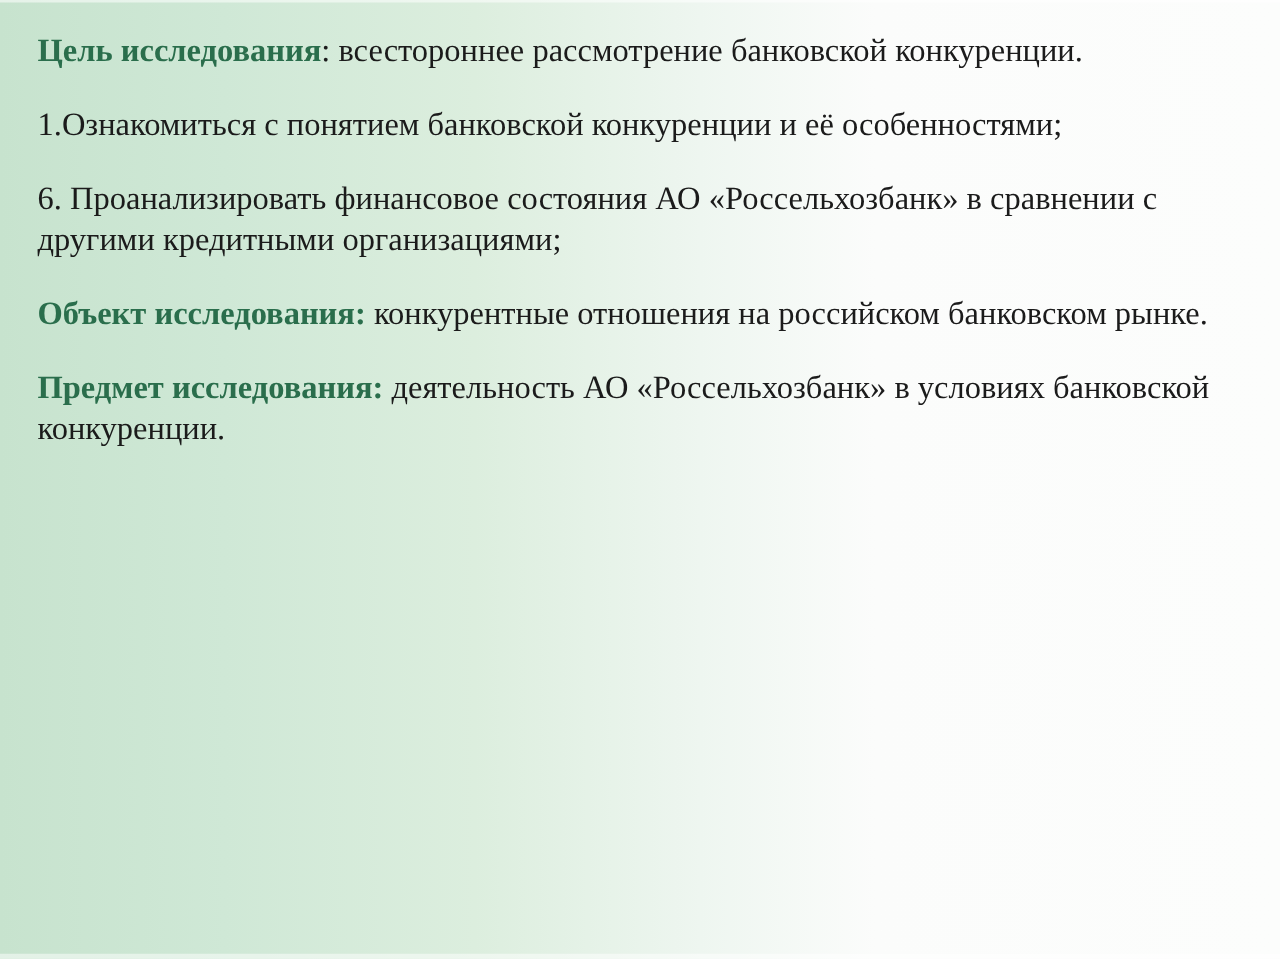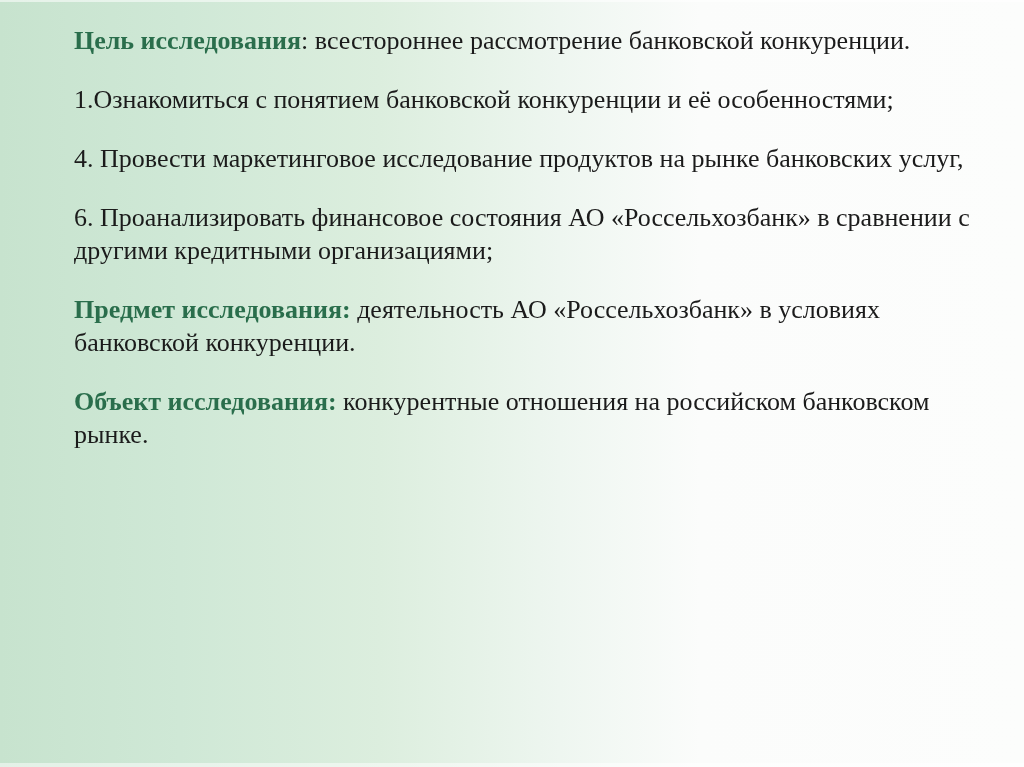--- a/index.html
+++ b/index.html
@@ -14,21 +14,20 @@
     box-sizing: border-box;
     background: linear-gradient(to right,
       #c7e3ce 0px,
       #cfe8d6 180px,
       #dceede 380px,
       #eef6f0 560px,
       #fbfcfb 700px,
       #fcfdfc 1024px);
     font-family: "Liberation Serif", "DejaVu Serif", serif;
     color: #1b1b1b;
-    padding-left: 44px;
   }
   .edge-left {
     position: absolute;
     left: 0; top: 0;
     width: 3px; height: 100%;
     background: linear-gradient(to bottom,
       #cfe8d6 0%,
       #3c7a58 5%,
       #20503​6 18%,
       #1f4c34 20%,
@@ -69,23 +68,22 @@
 <div class="slide">
   <div class="edge-left"></div>
   <div class="edge-top"></div>
 
   <div class="content">
 
     <p><span class="accent">Цель исследования</span><span>: </span><span>всестороннее рассмотрение банковской конкуренции.</span></p>
 
 
     <p>1.Ознакомиться с понятием банковской конкуренции и её особенностями;</p>
-    <p>4. Провести маркетинговое исследование продуктов на рынке банковских услуг,</p>
     <p>6. Проанализировать финансовое состояния АО «Россельхозбанк» в сравнении с другими кредитными организациями;</p>
 
+    <p><span class="accent">Объект исследования:</span><span> </span><span>конкурентные отношения на российском банковском рынке.</span></p>
+
     <p><span class="accent">Предмет исследования:</span><span> </span><span>деятельность АО «Россельхозбанк» в условиях банковской конкуренции.</span></p>
-
-    <p><span class="accent">Объект исследования:</span><span> </span><span>конкурентные отношения на российском банковском рынке.</span></p>
 
   </div>
 
   <div class="edge-bottom"></div>
 </div>
 
 </body></html>

